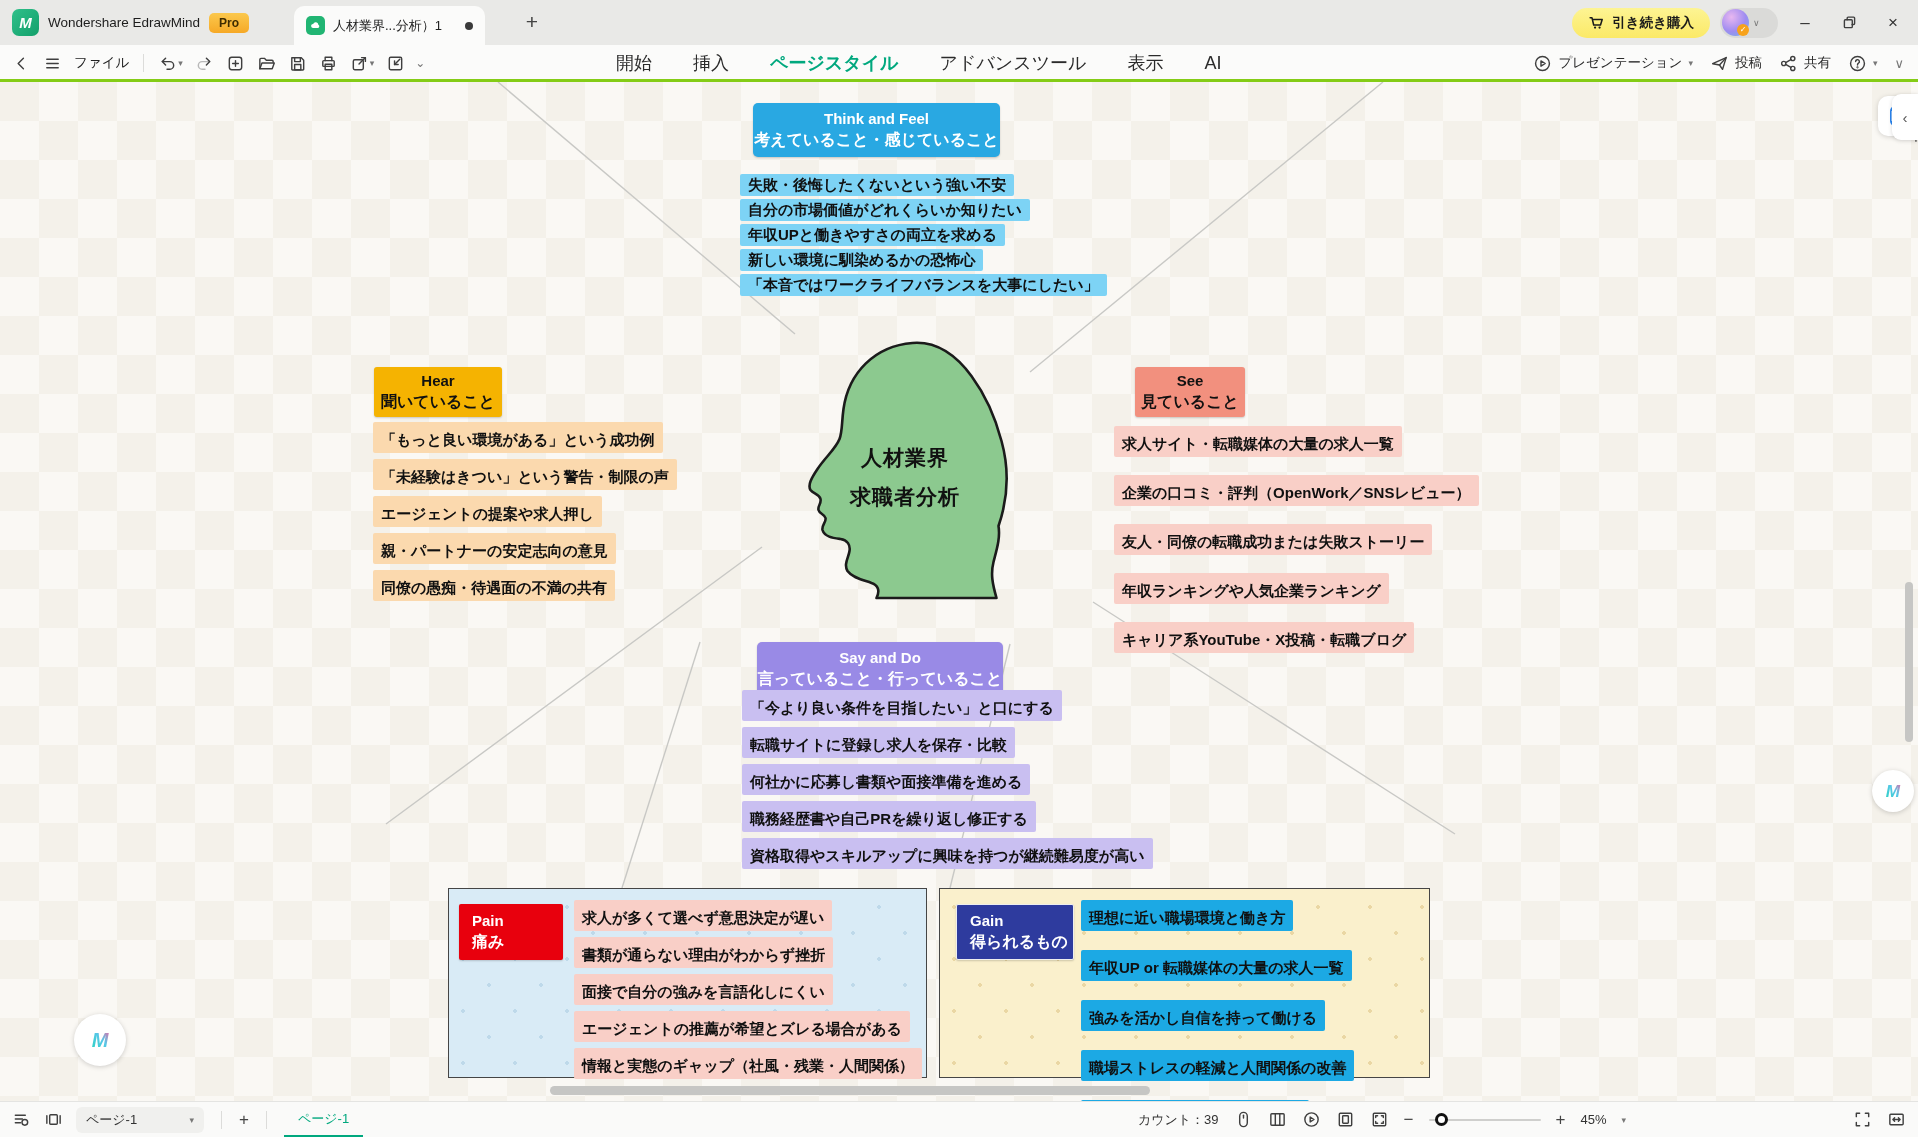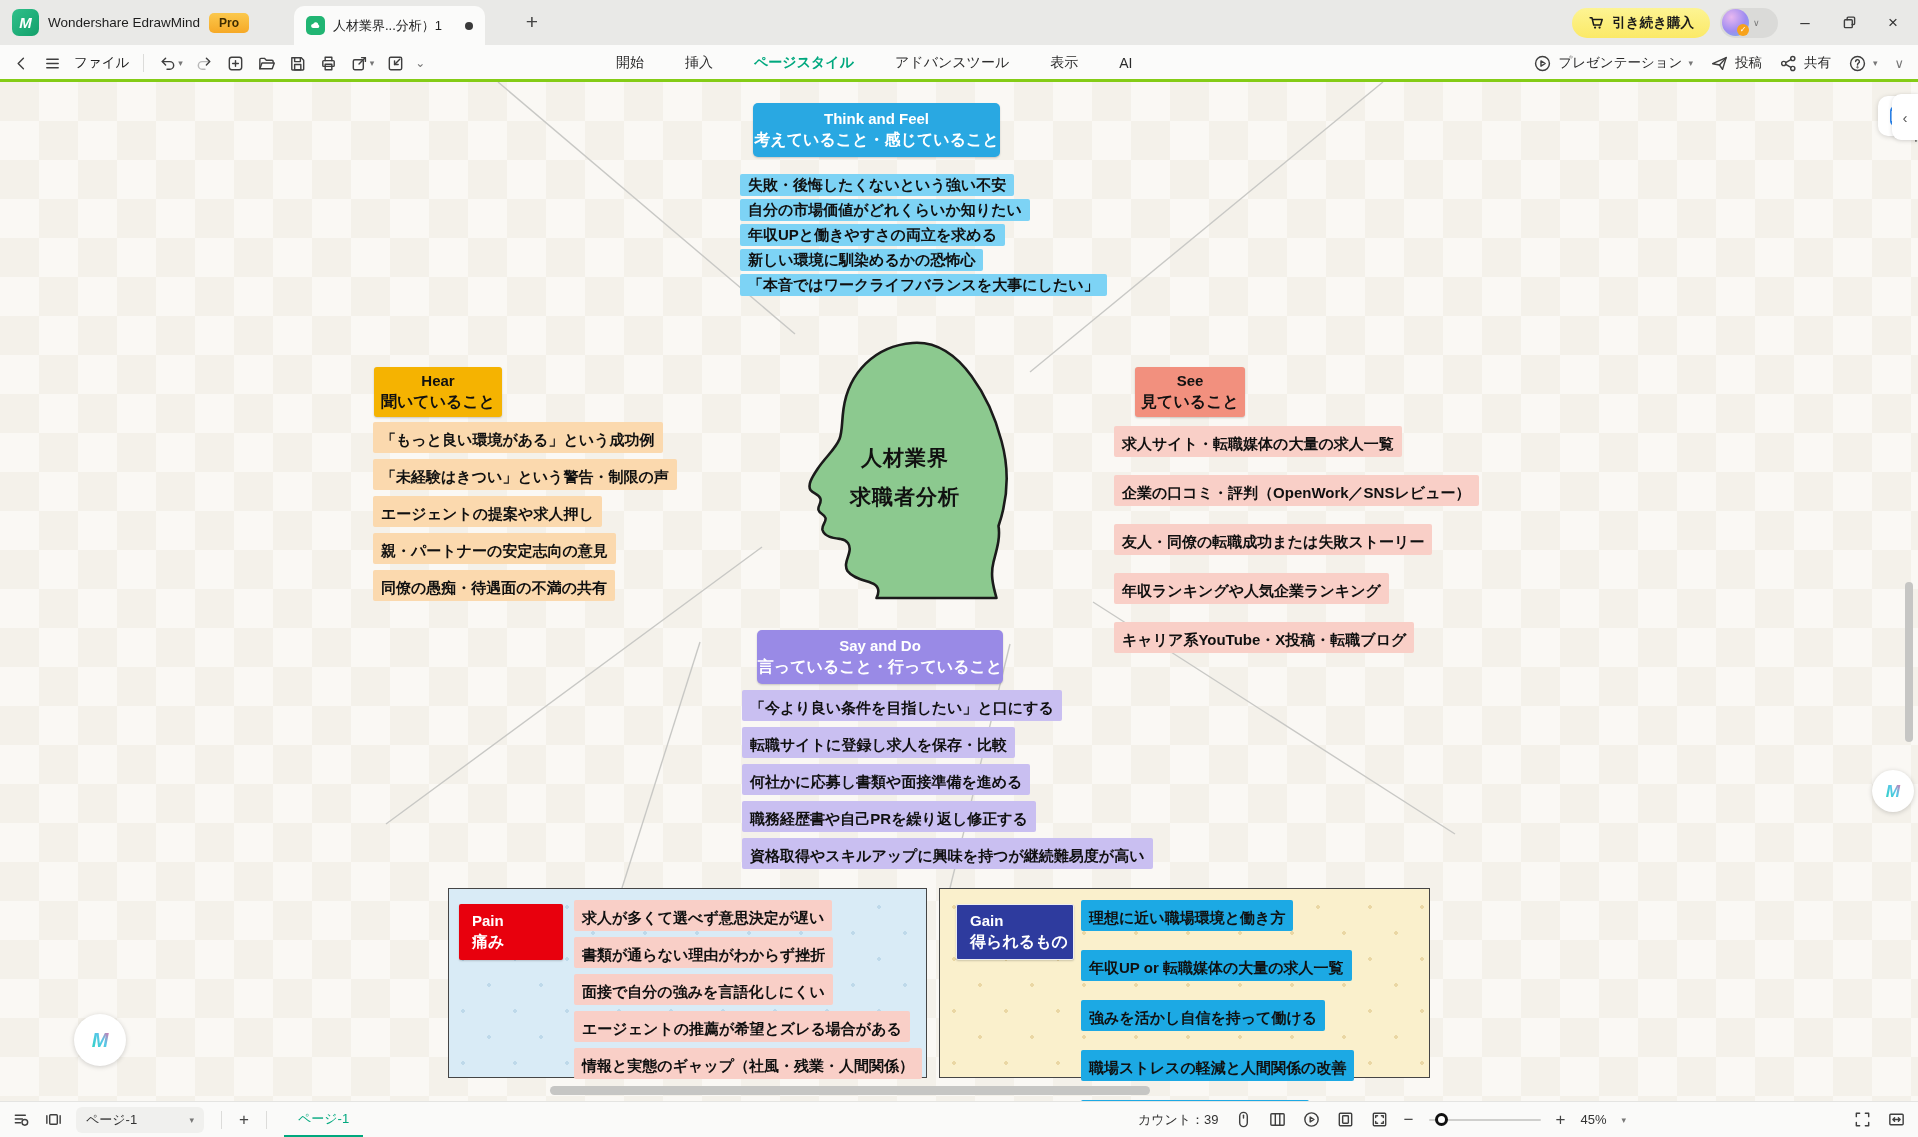--- a/index.html
+++ b/index.html
@@ -35,21 +35,21 @@
       background:#f7a21b; color:#fff; font-size:8px; display:flex; align-items:center; justify-content:center; }
   .win-btn { width:34px; height:45px; display:flex; align-items:center; justify-content:center; font-size:17px; color:#333; }
   
   #toolbar { position:absolute; top:45px; left:0; width:1918px; height:37px; background:#fbfbfa; border-bottom:3px solid #84cc16; }
   #tools-left { position:absolute; left:10px; top:0; height:36px; display:flex; align-items:center; gap:8px; }
   .tool-btn { display:flex; align-items:center; gap:1px; padding:2px; }
   .v-div { width:1px; height:18px; background:#dcdcda; margin:0 4px; }
   .dd-caret { font-size:9px; color:#777; }
   #file-label { font-size:13.5px; color:#222; margin:0 2px; }
   #menus { position:absolute; left:616px; top:0; height:36px; display:flex; align-items:center; gap:41px; }
-  .menu { font-size:14px; color:#2b2b2b; height:49px; display:flex; align-items:center; position:relative; white-space:nowrap; }
+  .menu { font-size:18px; color:#2b2b2b; height:49px; display:flex; align-items:center; position:relative; white-space:nowrap; }
   .menu.active { color:var(--accent-green); font-weight:bold; }
   .menu.active::after { content:""; position:absolute; left:50%; transform:translateX(-50%); bottom:0;
       width:46px; height:3px; border-radius:2px; background:var(--accent-green); }
   #tools-right { position:absolute; right:14px; top:0; height:36px; display:flex; align-items:center; gap:17px; }
   .tr-item { display:flex; align-items:center; gap:6px; font-size:13.5px; color:#2b2b2b; white-space:nowrap; }
 
   
   #canvas { position:absolute; top:82px; left:0; width:1918px; height:1019px; overflow:hidden;
       background-color:#f8f6f1;
       background-image:conic-gradient(#faf8f4 25%,#f4f1ea 0 50%,#faf8f4 0 75%,#f4f1ea 0);
@@ -321,21 +321,21 @@
     <span class="t2">見ていること</span>
   </div>
   <div class="abs items" id="see-items" style="left:1114px; top:344px;">
     <span class="item">求人サイト・転職媒体の大量の求人一覧</span>
     <span class="item">企業の口コミ・評判（OpenWork／SNSレビュー）</span>
     <span class="item">友人・同僚の転職成功または失敗ストーリー</span>
     <span class="item">年収ランキングや人気企業ランキング</span>
     <span class="item">キャリア系YouTube・X投稿・転職ブログ</span>
   </div>
 
-  <div class="abs sec-header" id="say-header" style="left:757px; top:548px; width:246px; height:54px;">
+  <div class="abs sec-header" id="say-header" style="left:757px; top:560px; width:246px; height:54px;">
     <span class="t1">Say and Do</span>
     <span class="t2">言っていること・行っていること</span>
   </div>
   <div class="abs items" id="say-items" style="left:742px; top:608px;">
     <span class="item">「今より良い条件を目指したい」と口にする</span>
     <span class="item">転職サイトに登録し求人を保存・比較</span>
     <span class="item">何社かに応募し書類や面接準備を進める</span>
     <span class="item">職務経歴書や自己PRを繰り返し修正する</span>
     <span class="item">資格取得やスキルアップに興味を持つが継続難易度が高い</span>
   </div>

